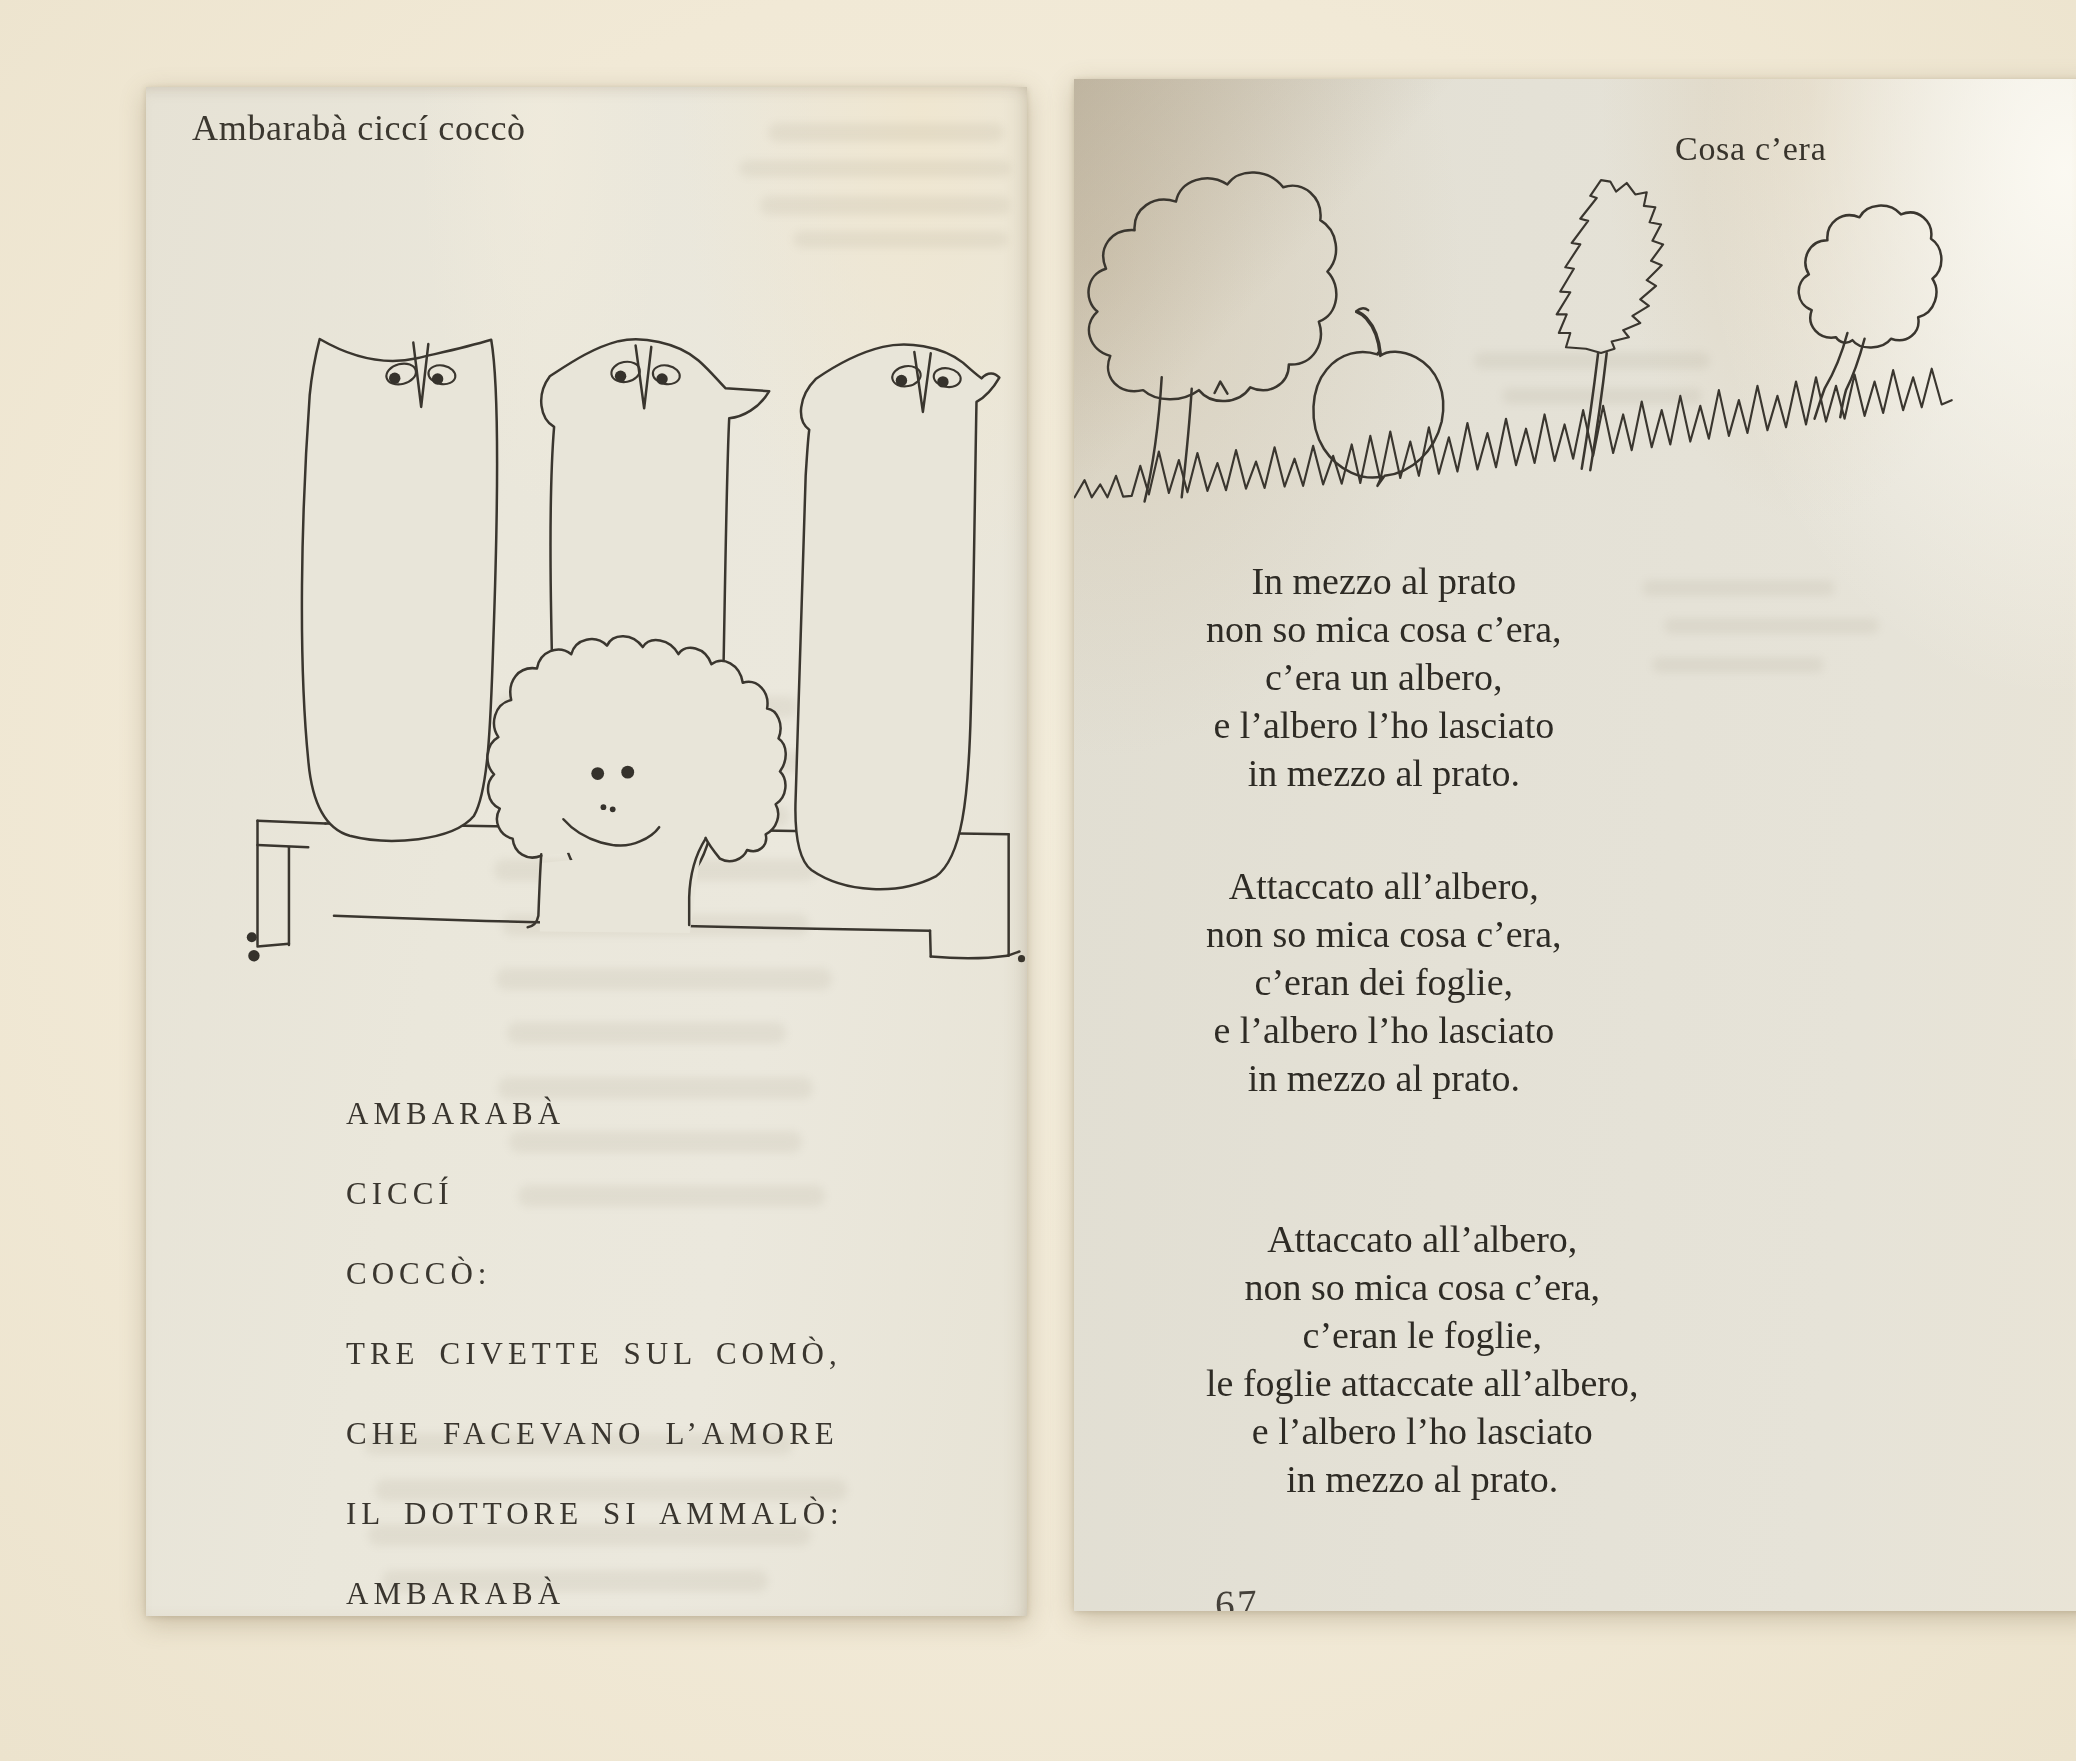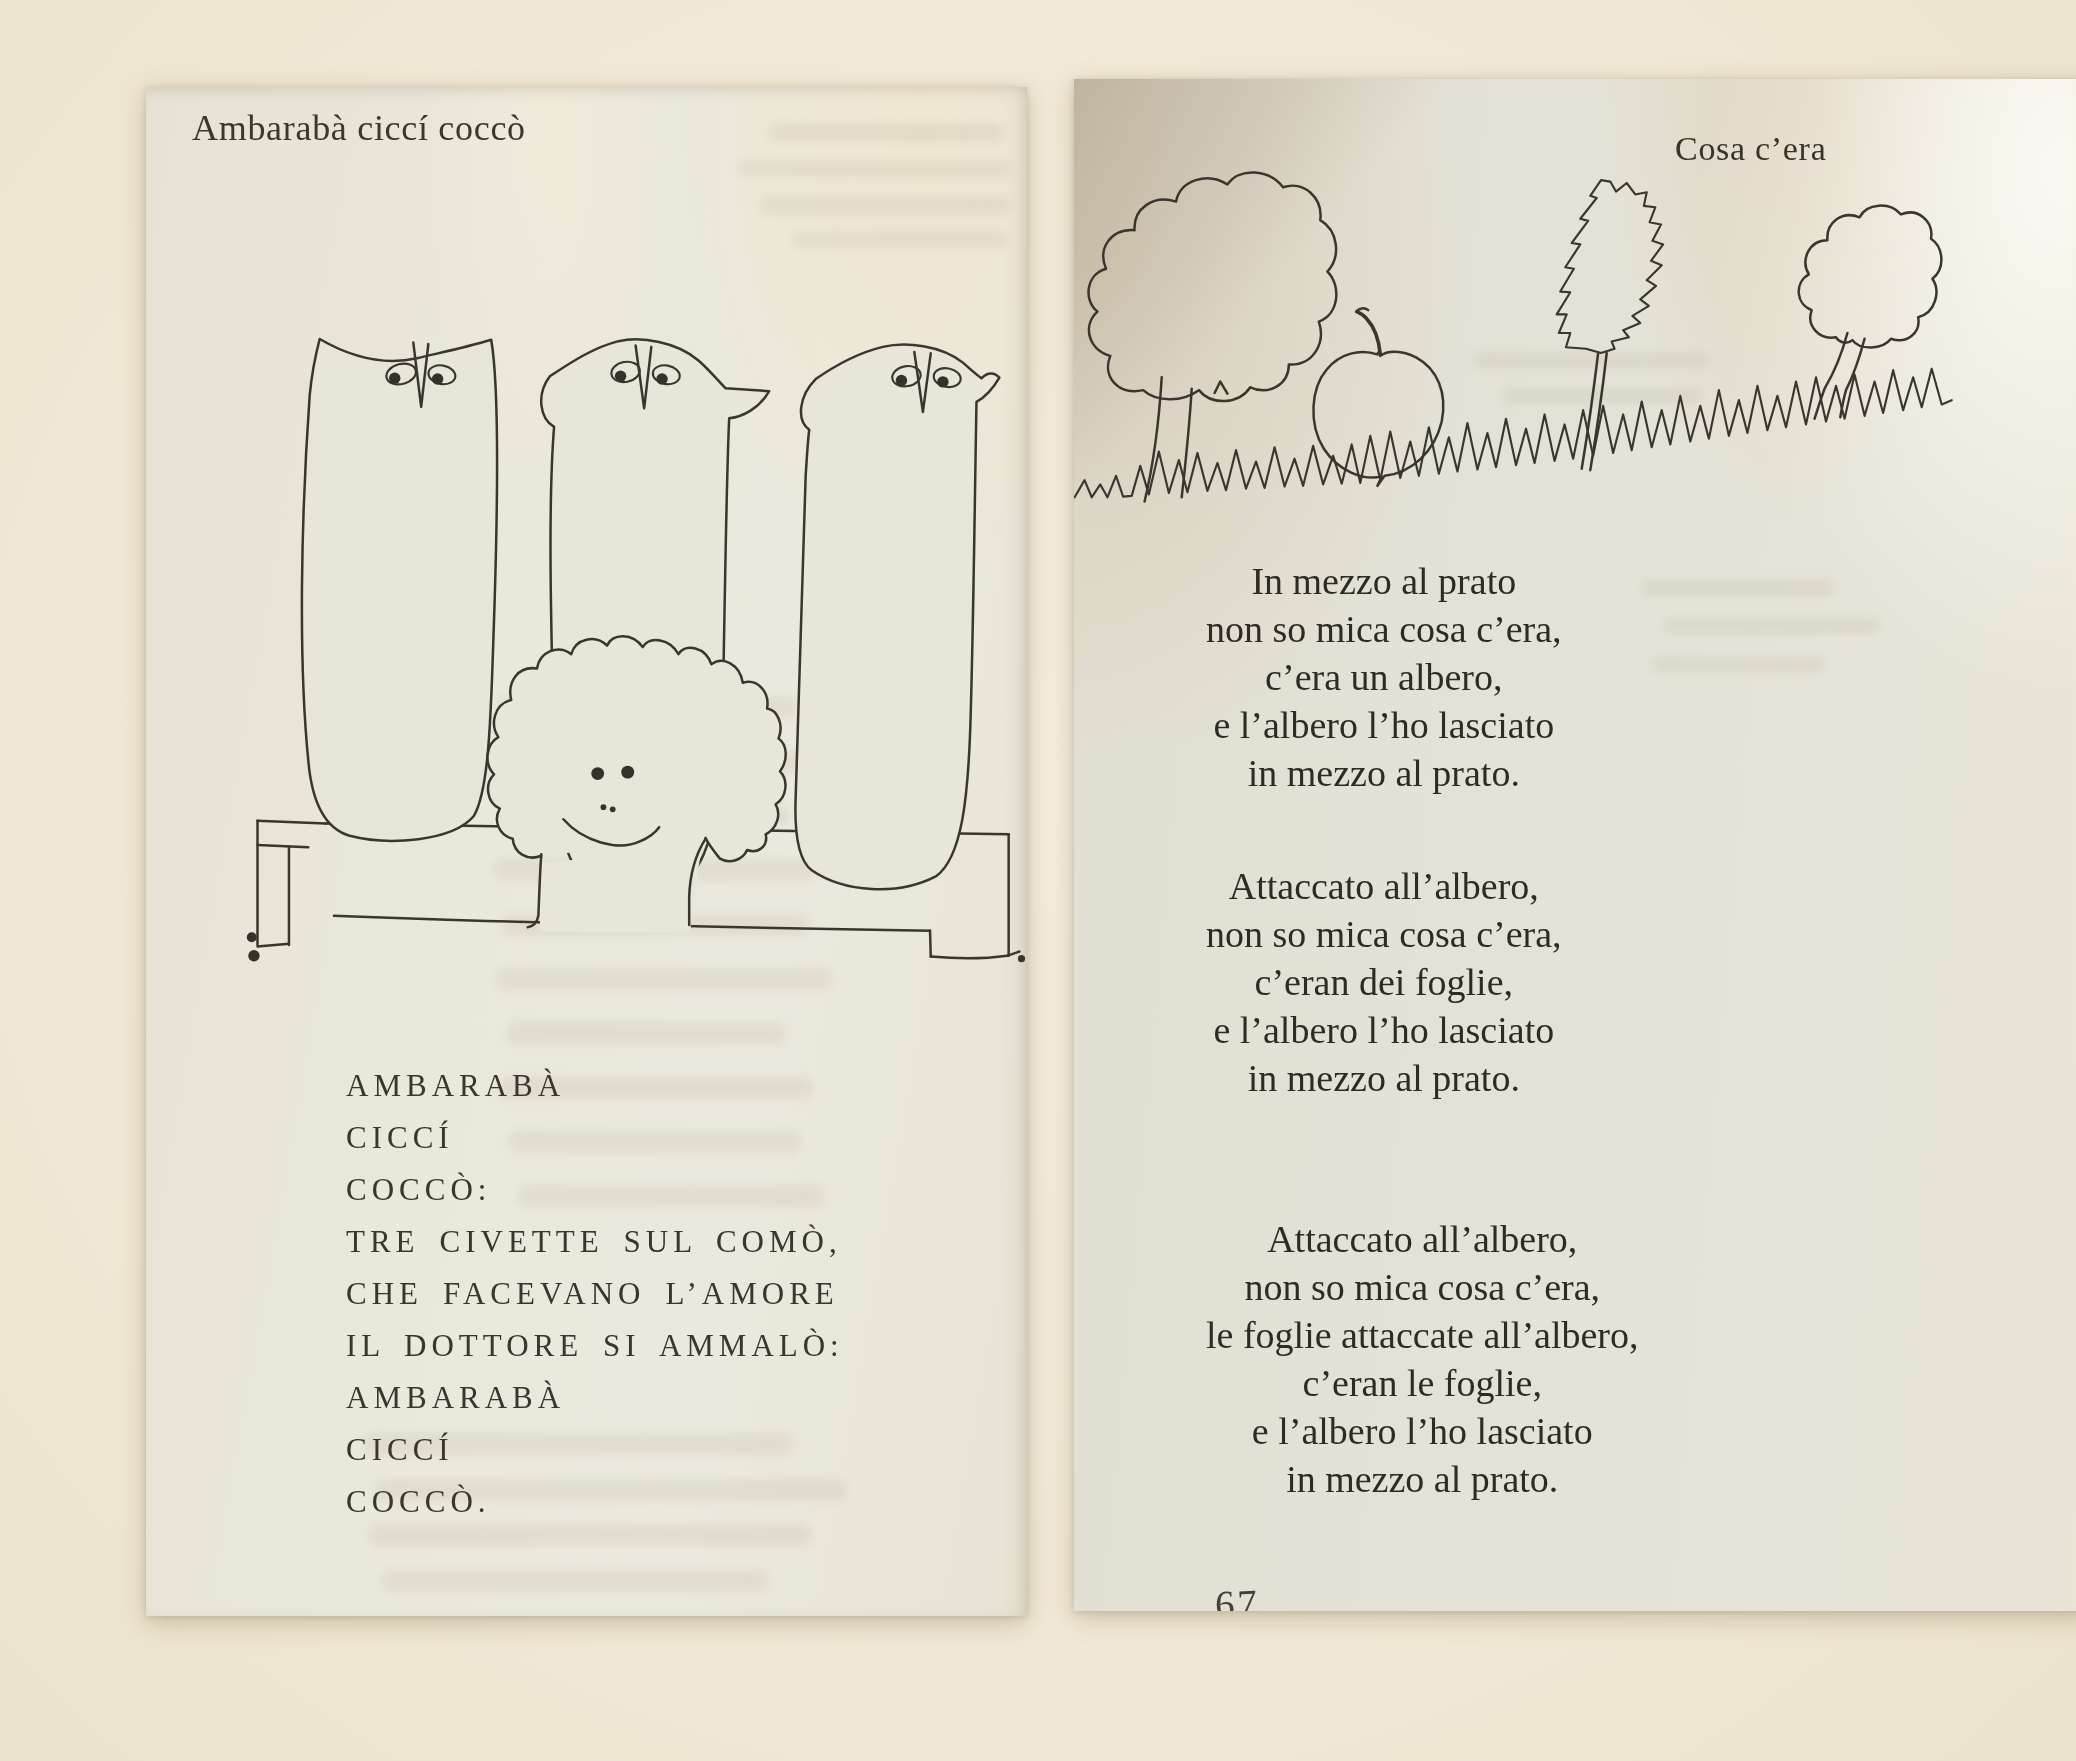--- a/index.html
+++ b/index.html
@@ -43,20 +43,21 @@
   }
   .page-title{
     position:absolute;margin:0;font-weight:normal;color:#3b372f;
     font-size:36px;letter-spacing:0.7px;white-space:nowrap;
   }
   .title-right{font-size:34px;color:#38342c;}
   .poem-caps{position:absolute;color:#3a362f;}
   .cline{
     height:52px;font-size:31px;letter-spacing:5px;word-spacing:7.2px;
     white-space:nowrap;
+    margin-top:28px;
   }
   .poem-roman{position:absolute;color:#2e2b25;}
   .rline{height:48px;font-size:38px;white-space:nowrap;text-align:center;}
   .page-number{
     position:absolute;font-size:39px;color:#45413a;letter-spacing:2.9px;
     transform:rotate(-2deg);
   }
   .ghost{
     position:absolute;background:#8a8068;opacity:.10;border-radius:10px;
     filter:blur(4.3px);pointer-events:none;
@@ -260,22 +261,22 @@
       <div class="rline">Attaccato all’albero,</div>
       <div class="rline">non so mica cosa c’era,</div>
       <div class="rline">c’eran dei foglie,</div>
       <div class="rline">e l’albero l’ho lasciato</div>
       <div class="rline">in mezzo al prato.</div>
     </div>
 
     <div class="poem-roman" style="left:132px;top:1138px;">
       <div class="rline">Attaccato all’albero,</div>
       <div class="rline">non so mica cosa c’era,</div>
+      <div class="rline">c’eran le foglie,</div>
       <div class="rline">le foglie attaccate all’albero,</div>
-      <div class="rline">c’eran le foglie,</div>
       <div class="rline">e l’albero l’ho lasciato</div>
       <div class="rline">in mezzo al prato.</div>
     </div>
 
     <div class="page-number" style="left:141px;top:1502px;">67</div>
   </section>
 
 </div>
 
 

